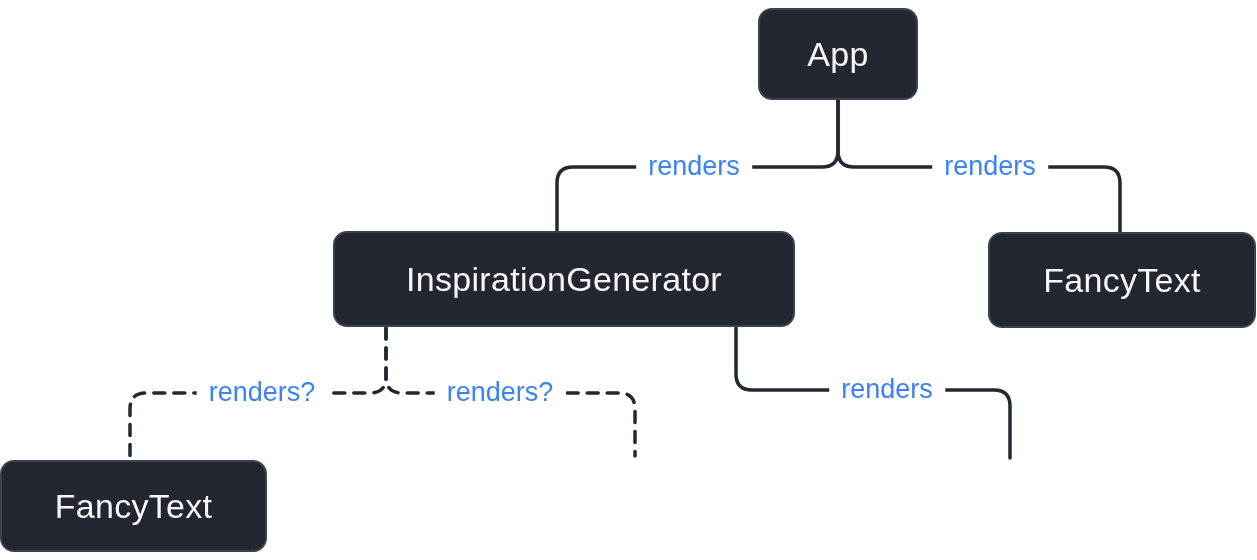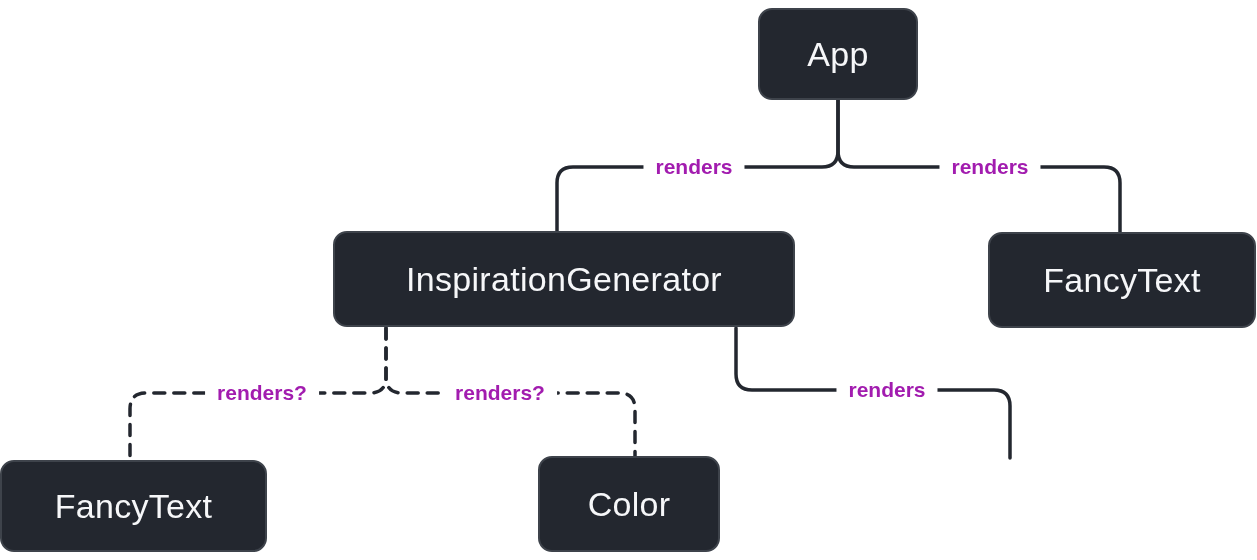--- a/index.html
+++ b/index.html
@@ -42,23 +42,23 @@
     justify-content: center;
     font-size: 34px;
     font-weight: 500;
     letter-spacing: 0.3px;
     box-sizing: border-box;
   }
   .edge-label {
     position: absolute;
     transform: translate(-50%, -50%);
     background: #ffffff;
-    color: #a21caf;
-    font-size: 21px;
-    font-weight: 700;
+    color: #3b82f6;
+    font-size: 27px;
+    font-weight: 400;
     padding: 2px 12px;
     white-space: nowrap;
     line-height: 1.1;
   }
   
   .node-app               { left: 758px; top: 8px;   width: 160px; height: 92px; }
   .node-inspiration       { left: 333px; top: 231px; width: 462px; height: 96px; }
   .node-fancytext-top     { left: 988px; top: 232px; width: 268px; height: 96px; }
   .node-fancytext-bottom  { left: 0px;   top: 460px; width: 267px; height: 92px; }
   .node-color             { left: 538px; top: 456px; width: 182px; height: 96px; }
@@ -98,18 +98,15 @@
   </div>
 
   <div class="node node-fancytext-top">
     <span>FancyText</span>
   </div>
 
   <div class="node node-fancytext-bottom">
     <span>FancyText</span>
   </div>
 
-  <div class="node node-color">
-    <span>Color</span>
-  </div>
 
 
 </div>
 
 </body></html>

